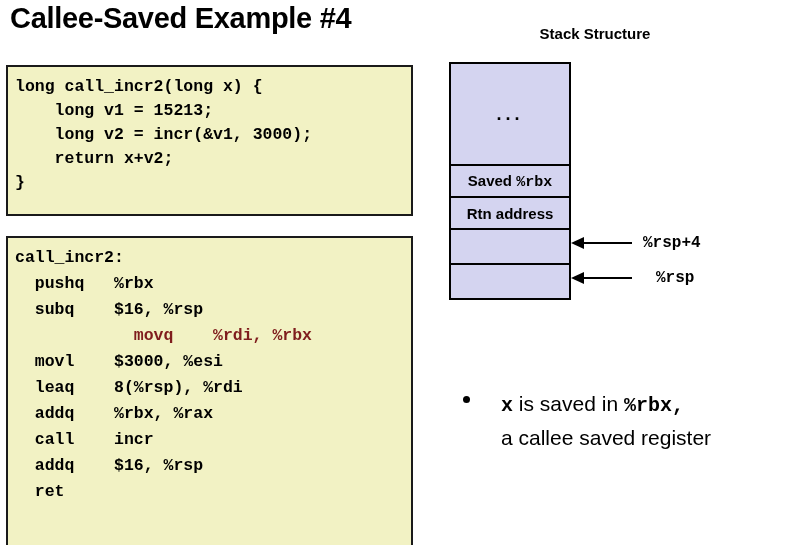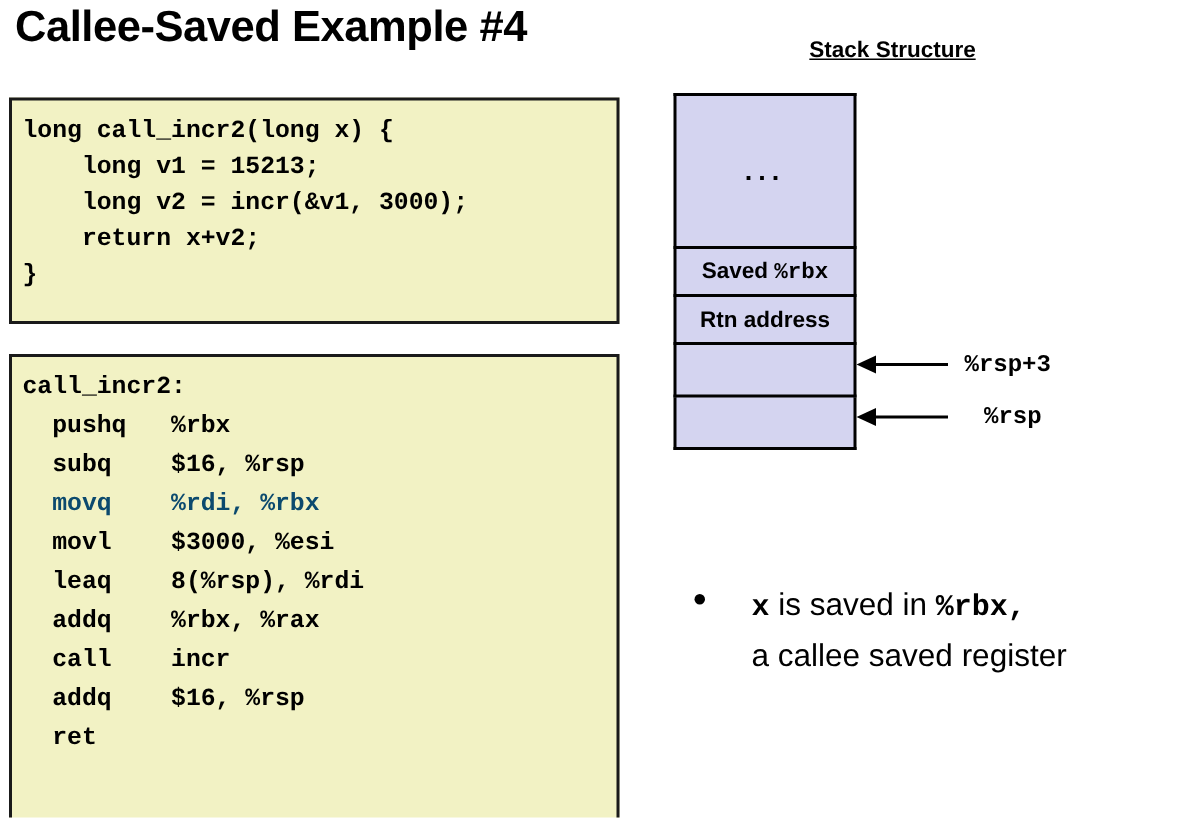--- a/index.html
+++ b/index.html
@@ -56,34 +56,34 @@
   #asm-code-box {
     left: 6px;
     top: 236px;
     width: 407px;
     height: 320px;   
     padding: 7px 0 0 7px;
     font-size: 16.5px;
     line-height: 26px;
   }
   #asm-code-box .line.hl {
-    color: #0c4a6e;
+    color: #7f1d1d;
+    text-align: center;
   }
 
   
   #stack-heading {
     position: absolute;
     left: 460px;
     top: 25px;
     width: 270px;
     text-align: center;
     font-size: 15px;
     font-weight: bold;
     white-space: nowrap;
-    text-decoration: underline;
   }
 
   #stack-table {
     position: absolute;
     left: 449px;
     top: 62px;
     width: 122px;
     border-collapse: collapse;
   }
   #stack-table td {
@@ -217,21 +217,21 @@
   <tr>
     <td class="empty"></td>
   </tr>
 </tbody>
   </table>
 
 <div id="arrow-rsp8" class="ptr-arrow">
   <div class="head"></div>
   <div class="shaft"></div>
 </div>
-<div id="label-rsp8" class="ptr-label">%rsp+3</div>
+<div id="label-rsp8" class="ptr-label">%rsp+4</div>
 
 <div id="arrow-rsp" class="ptr-arrow">
   <div class="head"></div>
   <div class="shaft"></div>
 </div>
 <div id="label-rsp" class="ptr-label">%rsp</div>
 
 <div id="bullet-note">
   <div class="bullet-dot"></div>
   <div class="bullet-text">

